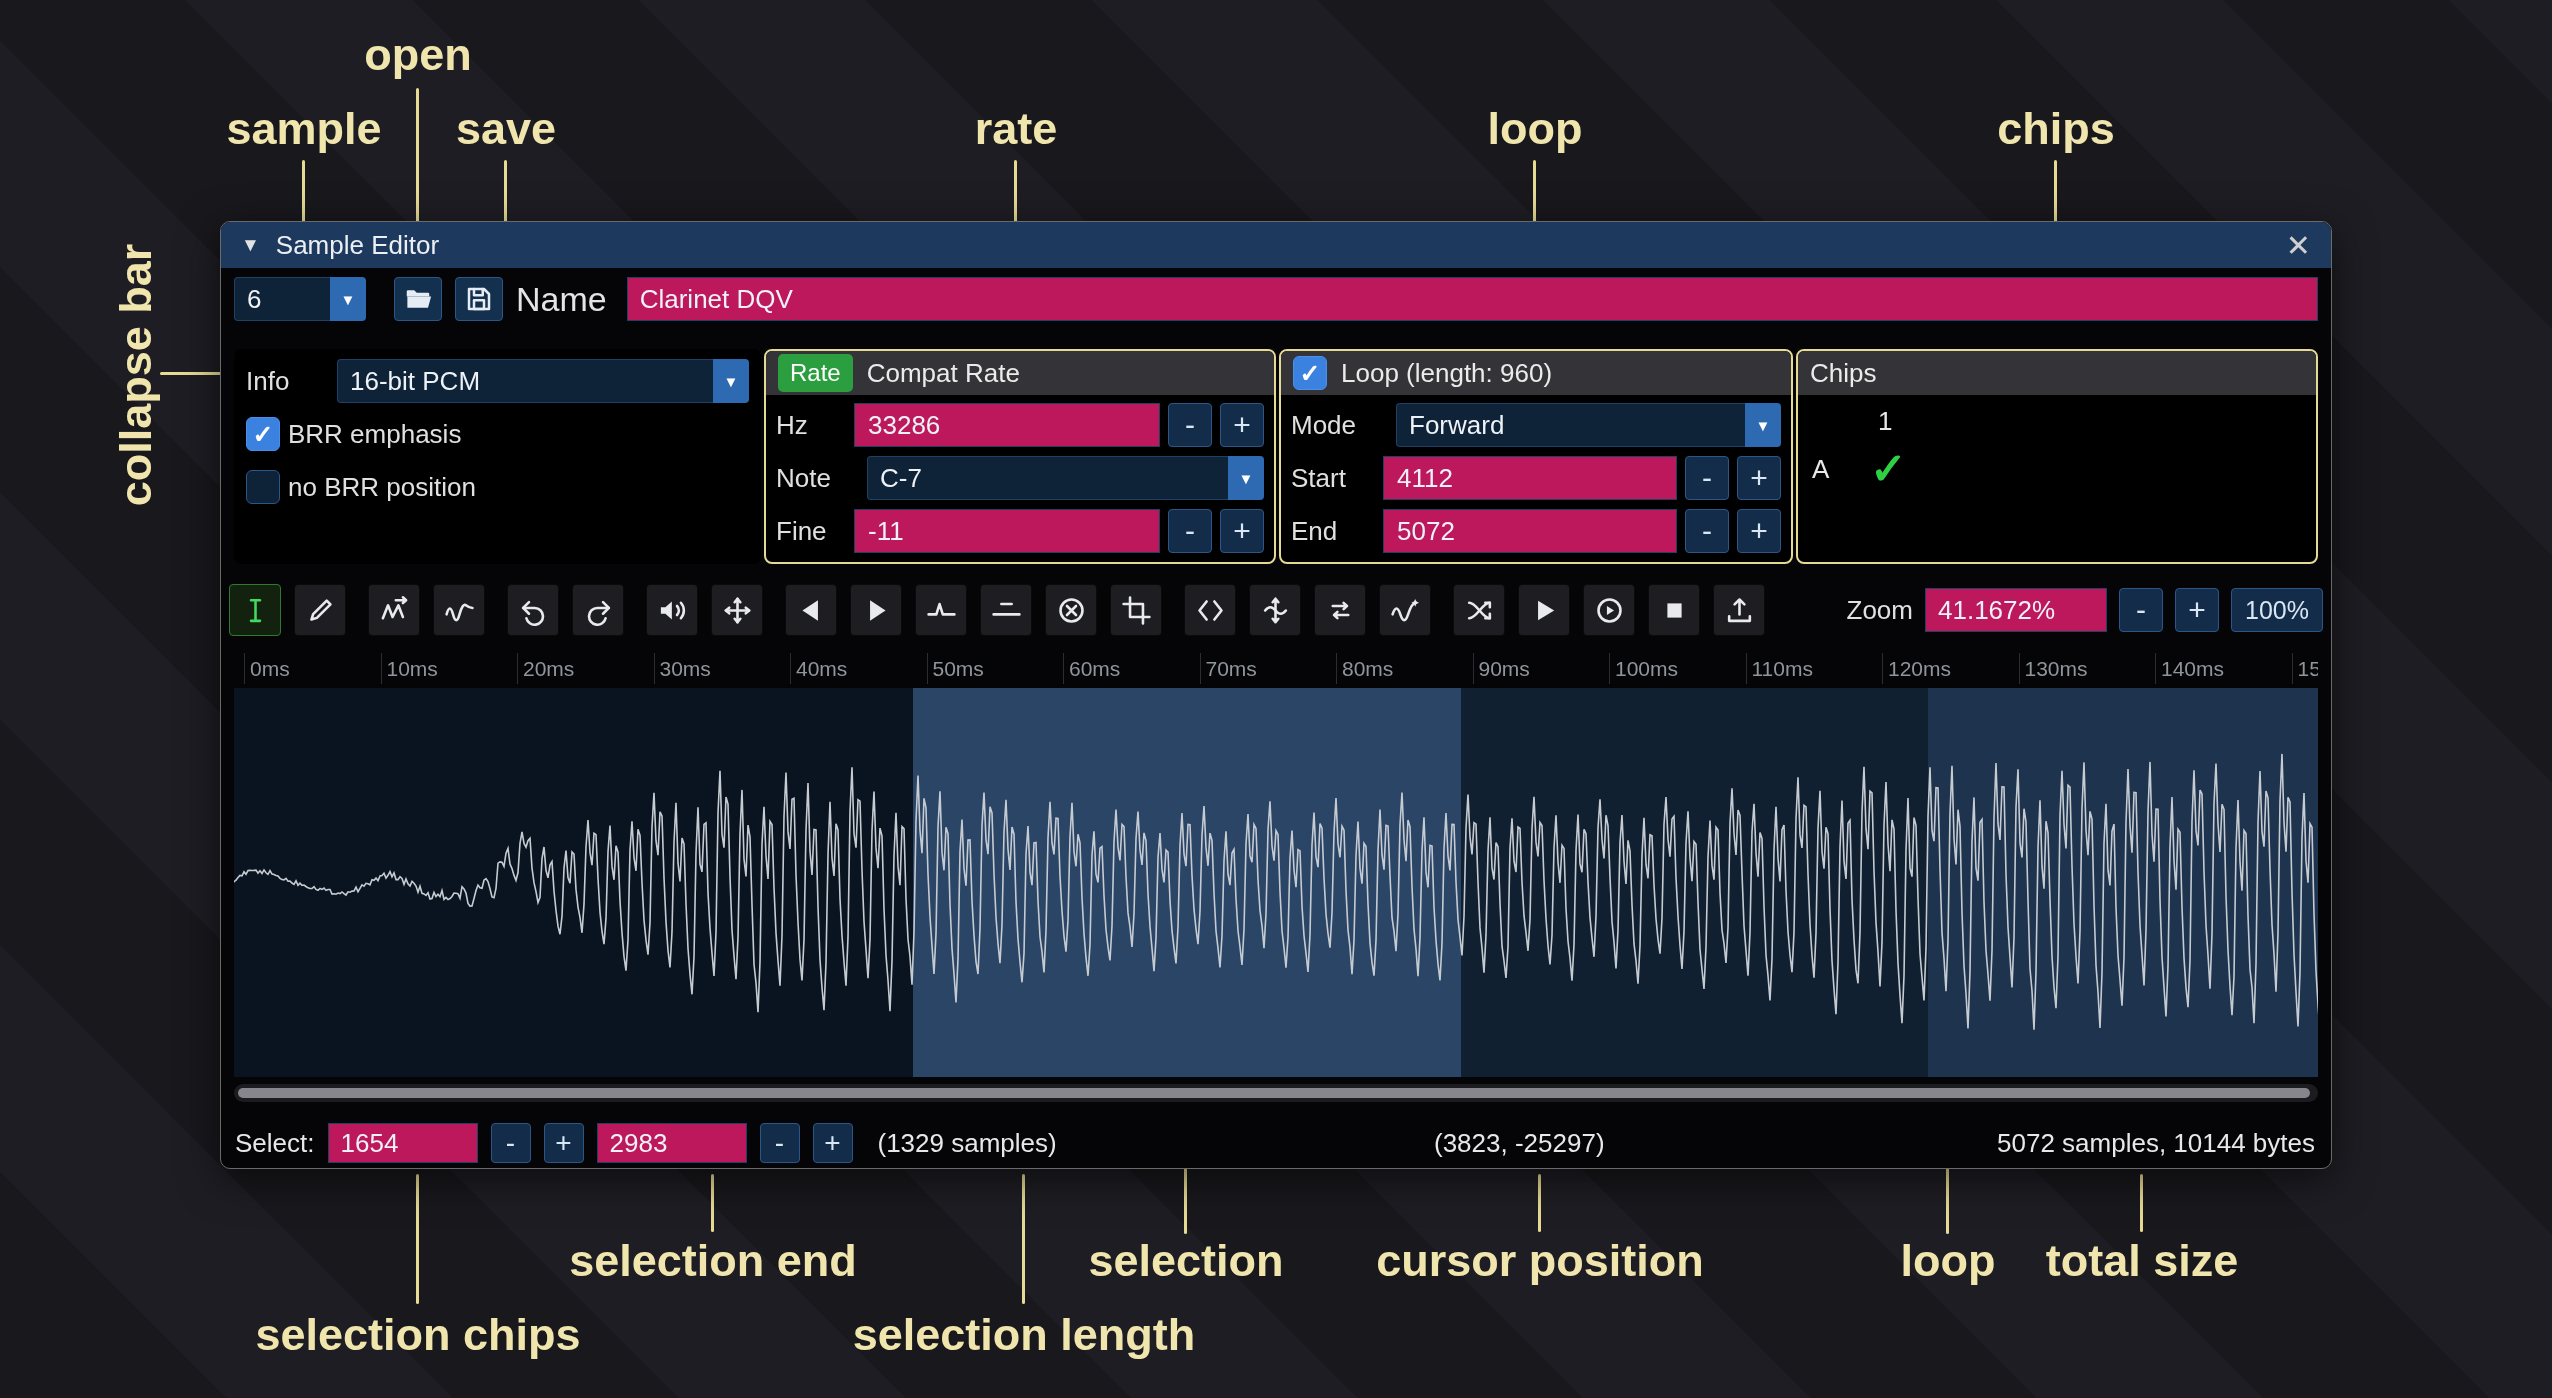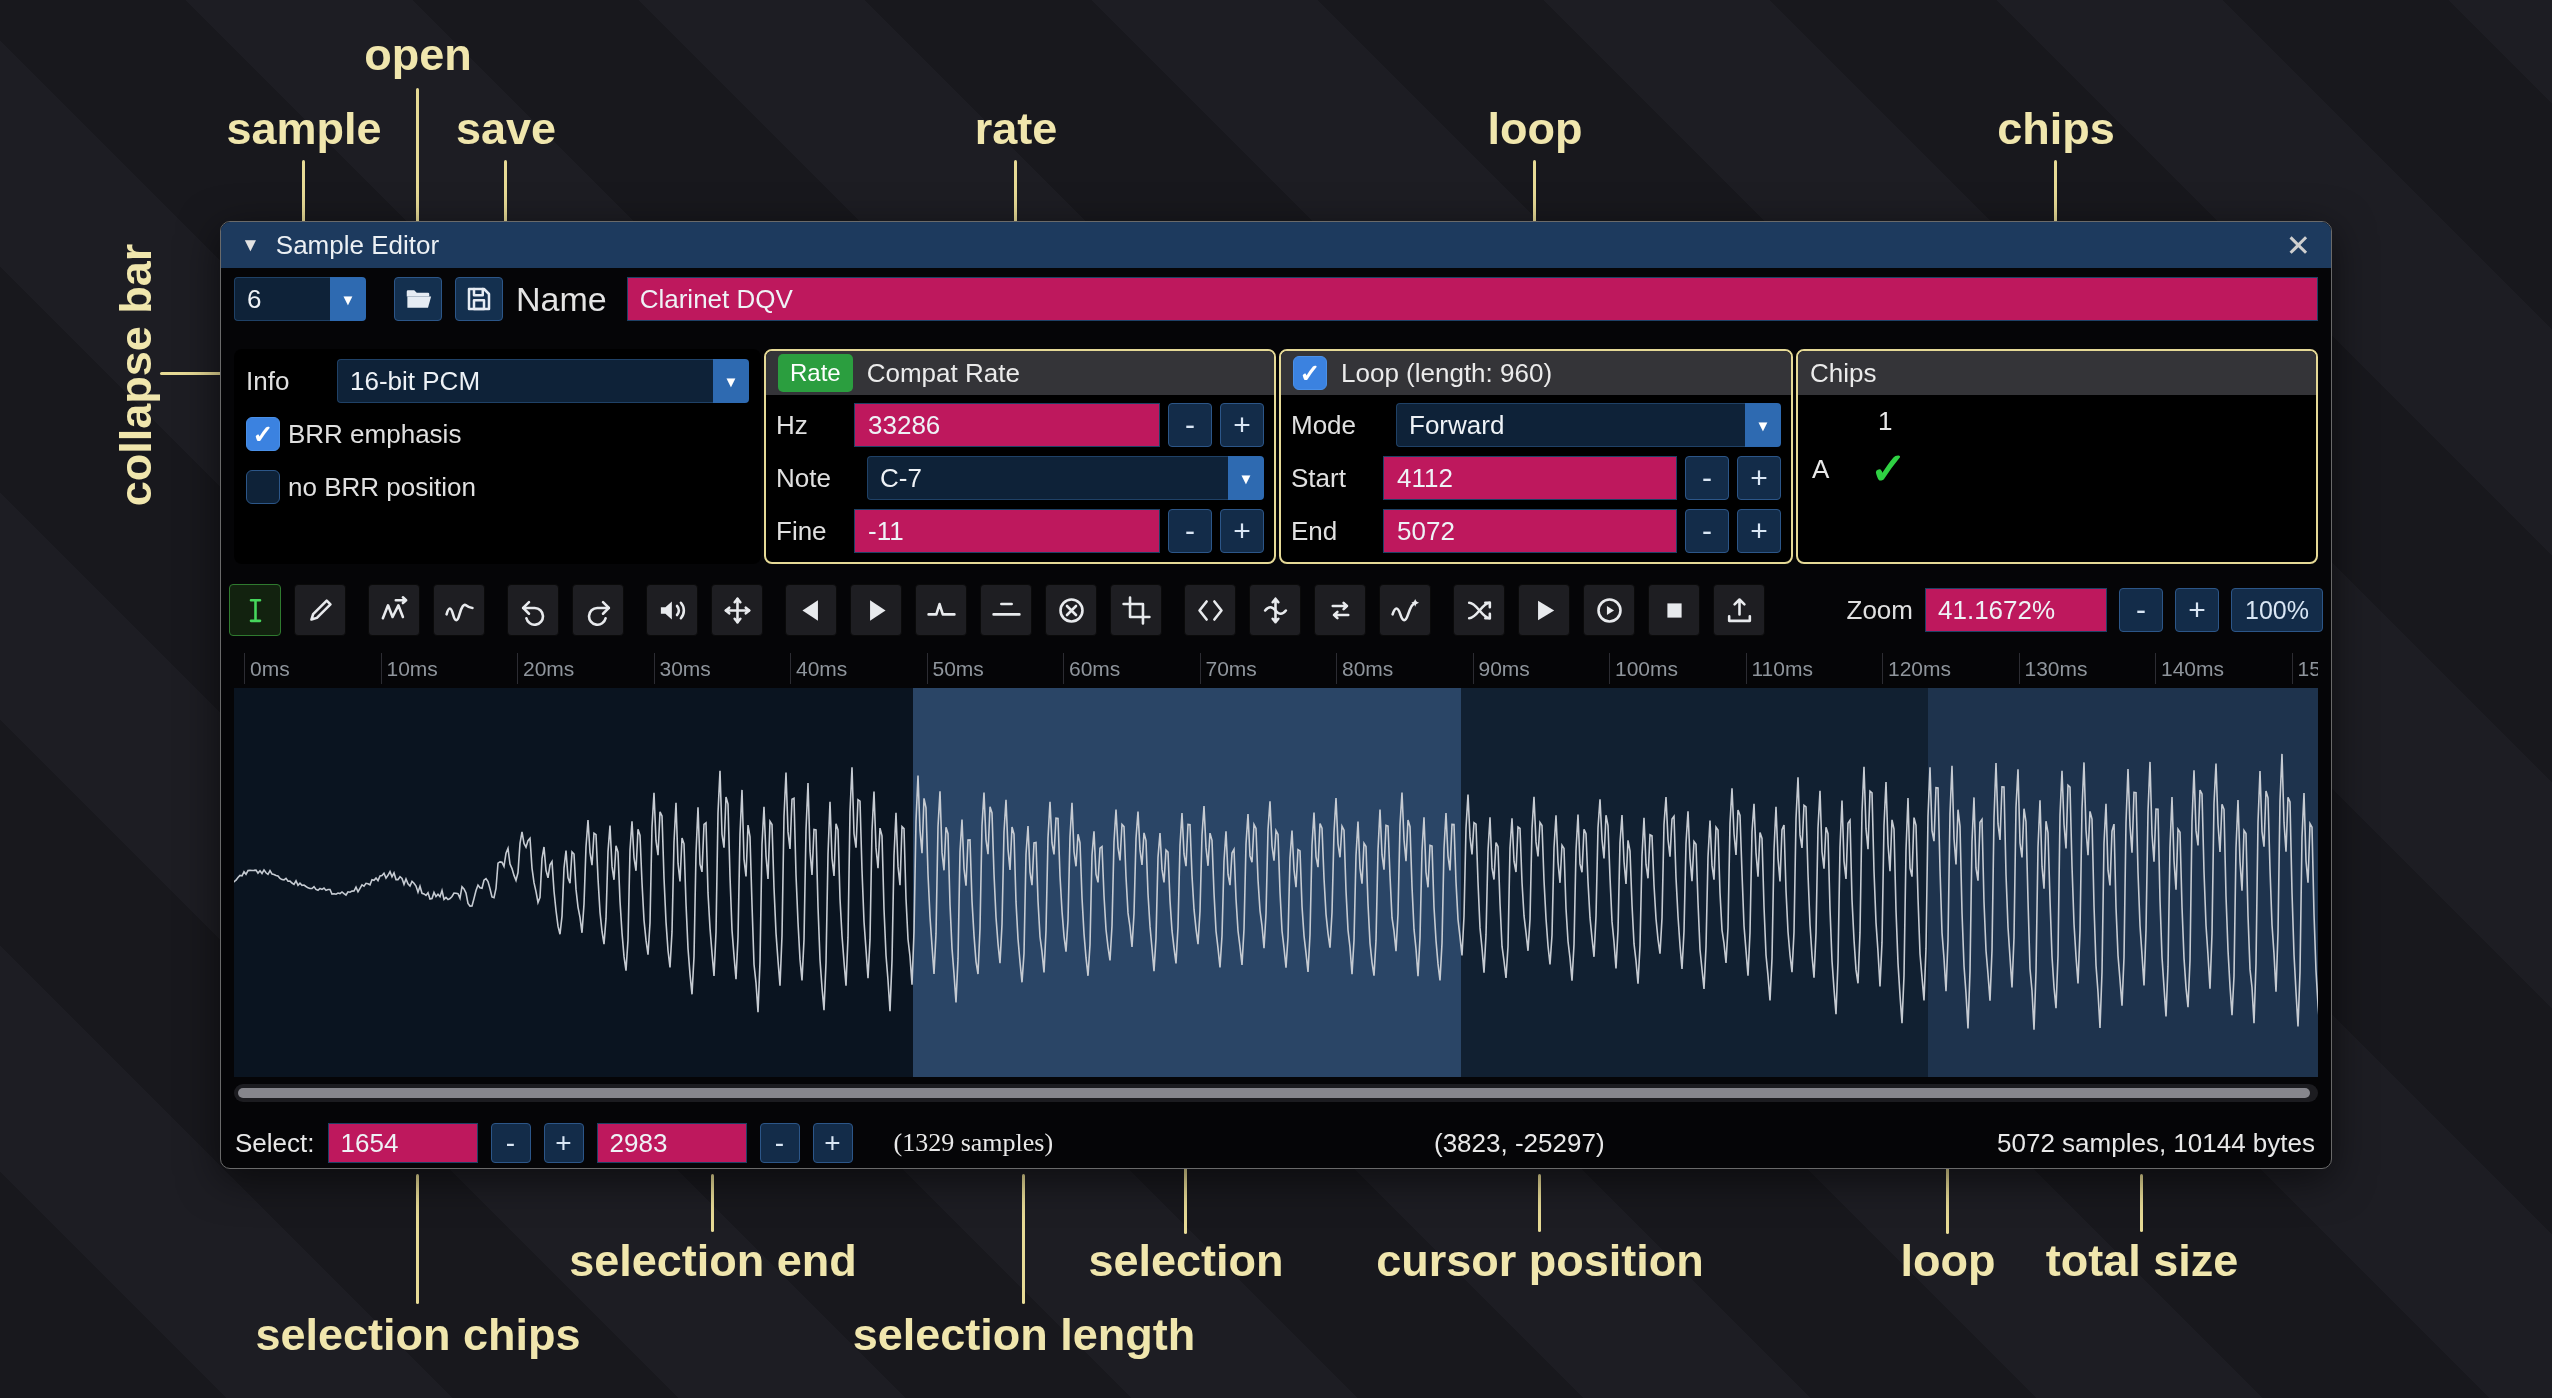--- a/index.html
+++ b/index.html
@@ -137,21 +137,21 @@
 
   .scrollbar{position:relative;height:18px;margin:7px 13px 0;background:#1c1c20;
     border-radius:9px;flex:none;}
   .scroll-thumb{position:absolute;left:4px;right:8px;top:4px;height:10px;
     background:#86868c;border-radius:5px;}
 
   .statusbar{position:relative;display:flex;align-items:center;gap:13px;
     padding:0 14px;margin-top:19px;height:44px;font-size:26px;flex:none;}
   .sel-input{width:150px;height:40px;}
   .spin-btn.small{width:40px;height:40px;font-size:28px;}
-  .sel-length{margin-left:28px;font-family:Liberation Serif, serif;}
+  .sel-length{margin-left:12px;}
   .cursor-pos{position:absolute;left:1213px;}
   .total-size{position:absolute;right:16px;}
 </style>
 </head>
 <body>
 
 <div id="canvas">
 
   <div class="ann" id="ann-open">open</div>
   <div class="ann" id="ann-sample">sample</div>

